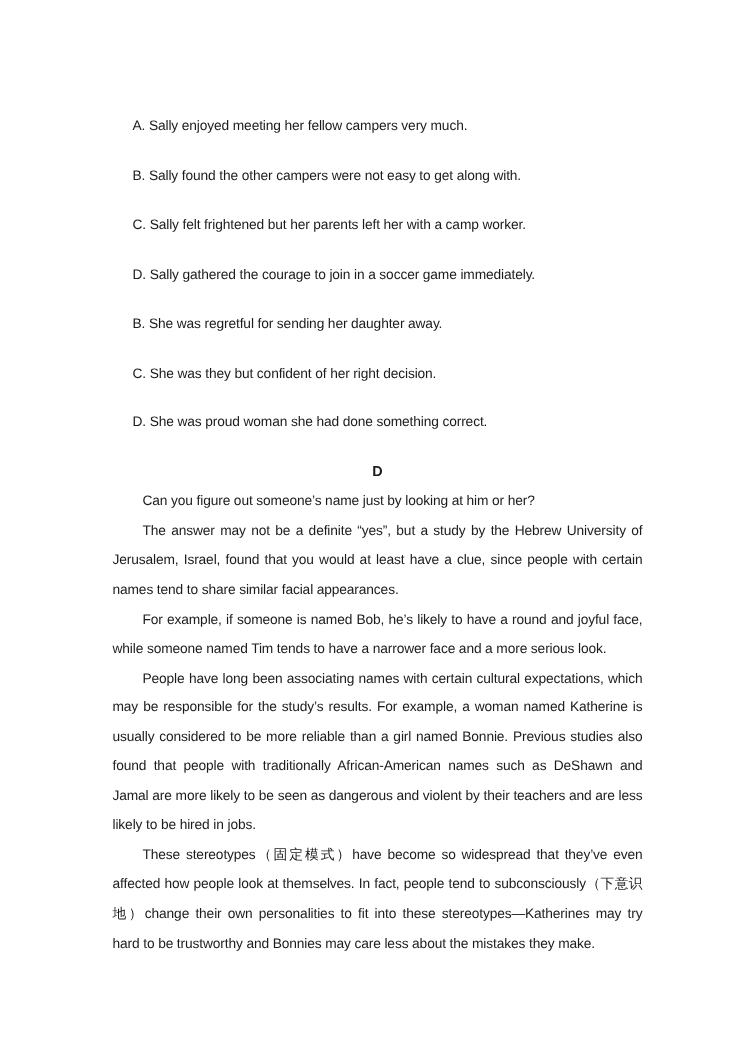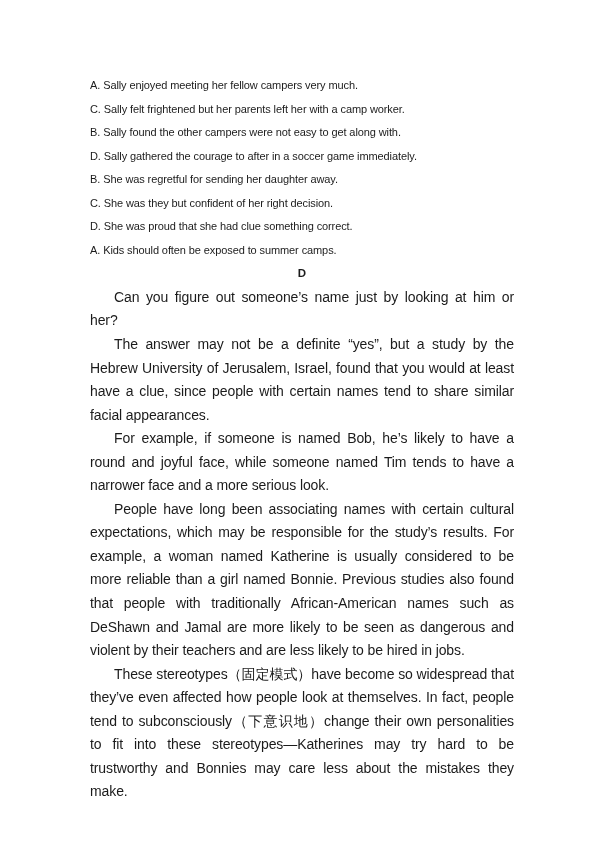--- a/index.html
+++ b/index.html
@@ -20,59 +20,58 @@
     background: #ffffff;
     overflow: hidden;
   }
   .content {
     position: absolute;
     left: 90px;
     top: 74px;
     width: 424px;
   }
   .line {
-    margin: 0;
+    margin: 16px;
     font-size: 11px;
     line-height: 23.55px;
     letter-spacing: -0.1px;
     white-space: nowrap;
   }
   .section-label {
     margin: 0;
     font-size: 11.5px;
     line-height: 23.55px;
     text-align: center;
     font-weight: bold;
     white-space: normal;
   }
   .para {
     margin: 0;
-    font-size: 14px;
+    font-size: 11px;
     line-height: 23.55px;
     letter-spacing: -0.1px;
     text-align: justify;
     text-indent: 24px;
   }
 </style>
 </head>
 <body>
 
 <div class="page">
   <div class="content">
 
     <p class="line">A. Sally enjoyed meeting her fellow campers very much.</p>
+    <p class="line">B. Sally found the other campers were not easy to get along with.</p>
     <p class="line">C. Sally felt frightened but her parents left her with a camp worker.</p>
-    <p class="line">B. Sally found the other campers were not easy to get along with.</p>
-    <p class="line">D. Sally gathered the courage to after in a soccer game immediately.</p>
+    <p class="line">D. Sally gathered the courage to join in a soccer game immediately.</p>
 
     <p class="line">B. She was regretful for sending her daughter away.</p>
     <p class="line">C. She was they but confident of her right decision.</p>
-    <p class="line">D. She was proud that she had clue something correct.</p>
+    <p class="line">D. She was proud woman she had done something correct.</p>
 
-    <p class="line">A. Kids should often be exposed to summer camps.</p>
 
     <p class="section-label">D</p>
 
     <p class="para">Can you figure out someone’s name just by looking at him or her?</p>
     <p class="para">The answer may not be a definite “yes”, but a study by the Hebrew University of Jerusalem, Israel, found that you would at least have a clue, since people with certain names tend to share similar facial appearances.</p>
     <p class="para">For example, if someone is named Bob, he’s likely to have a round and joyful face, while someone named Tim tends to have a narrower face and a more serious look.</p>
     <p class="para">People have long been associating names with certain cultural expectations, which may be responsible for the study’s results. For example, a woman named Katherine is usually considered to be more reliable than a girl named Bonnie. Previous studies also found that people with traditionally African-American names such as DeShawn and Jamal are more likely to be seen as dangerous and violent by their teachers and are less likely to be hired in jobs.</p>
     <p class="para">These stereotypes（固定模式）have become so widespread that they’ve even affected how people look at themselves. In fact, people tend to subconsciously（下意识地）change their own personalities to fit into these stereotypes—Katherines may try hard to be trustworthy and Bonnies may care less about the mistakes they make.</p>
 
   </div>

